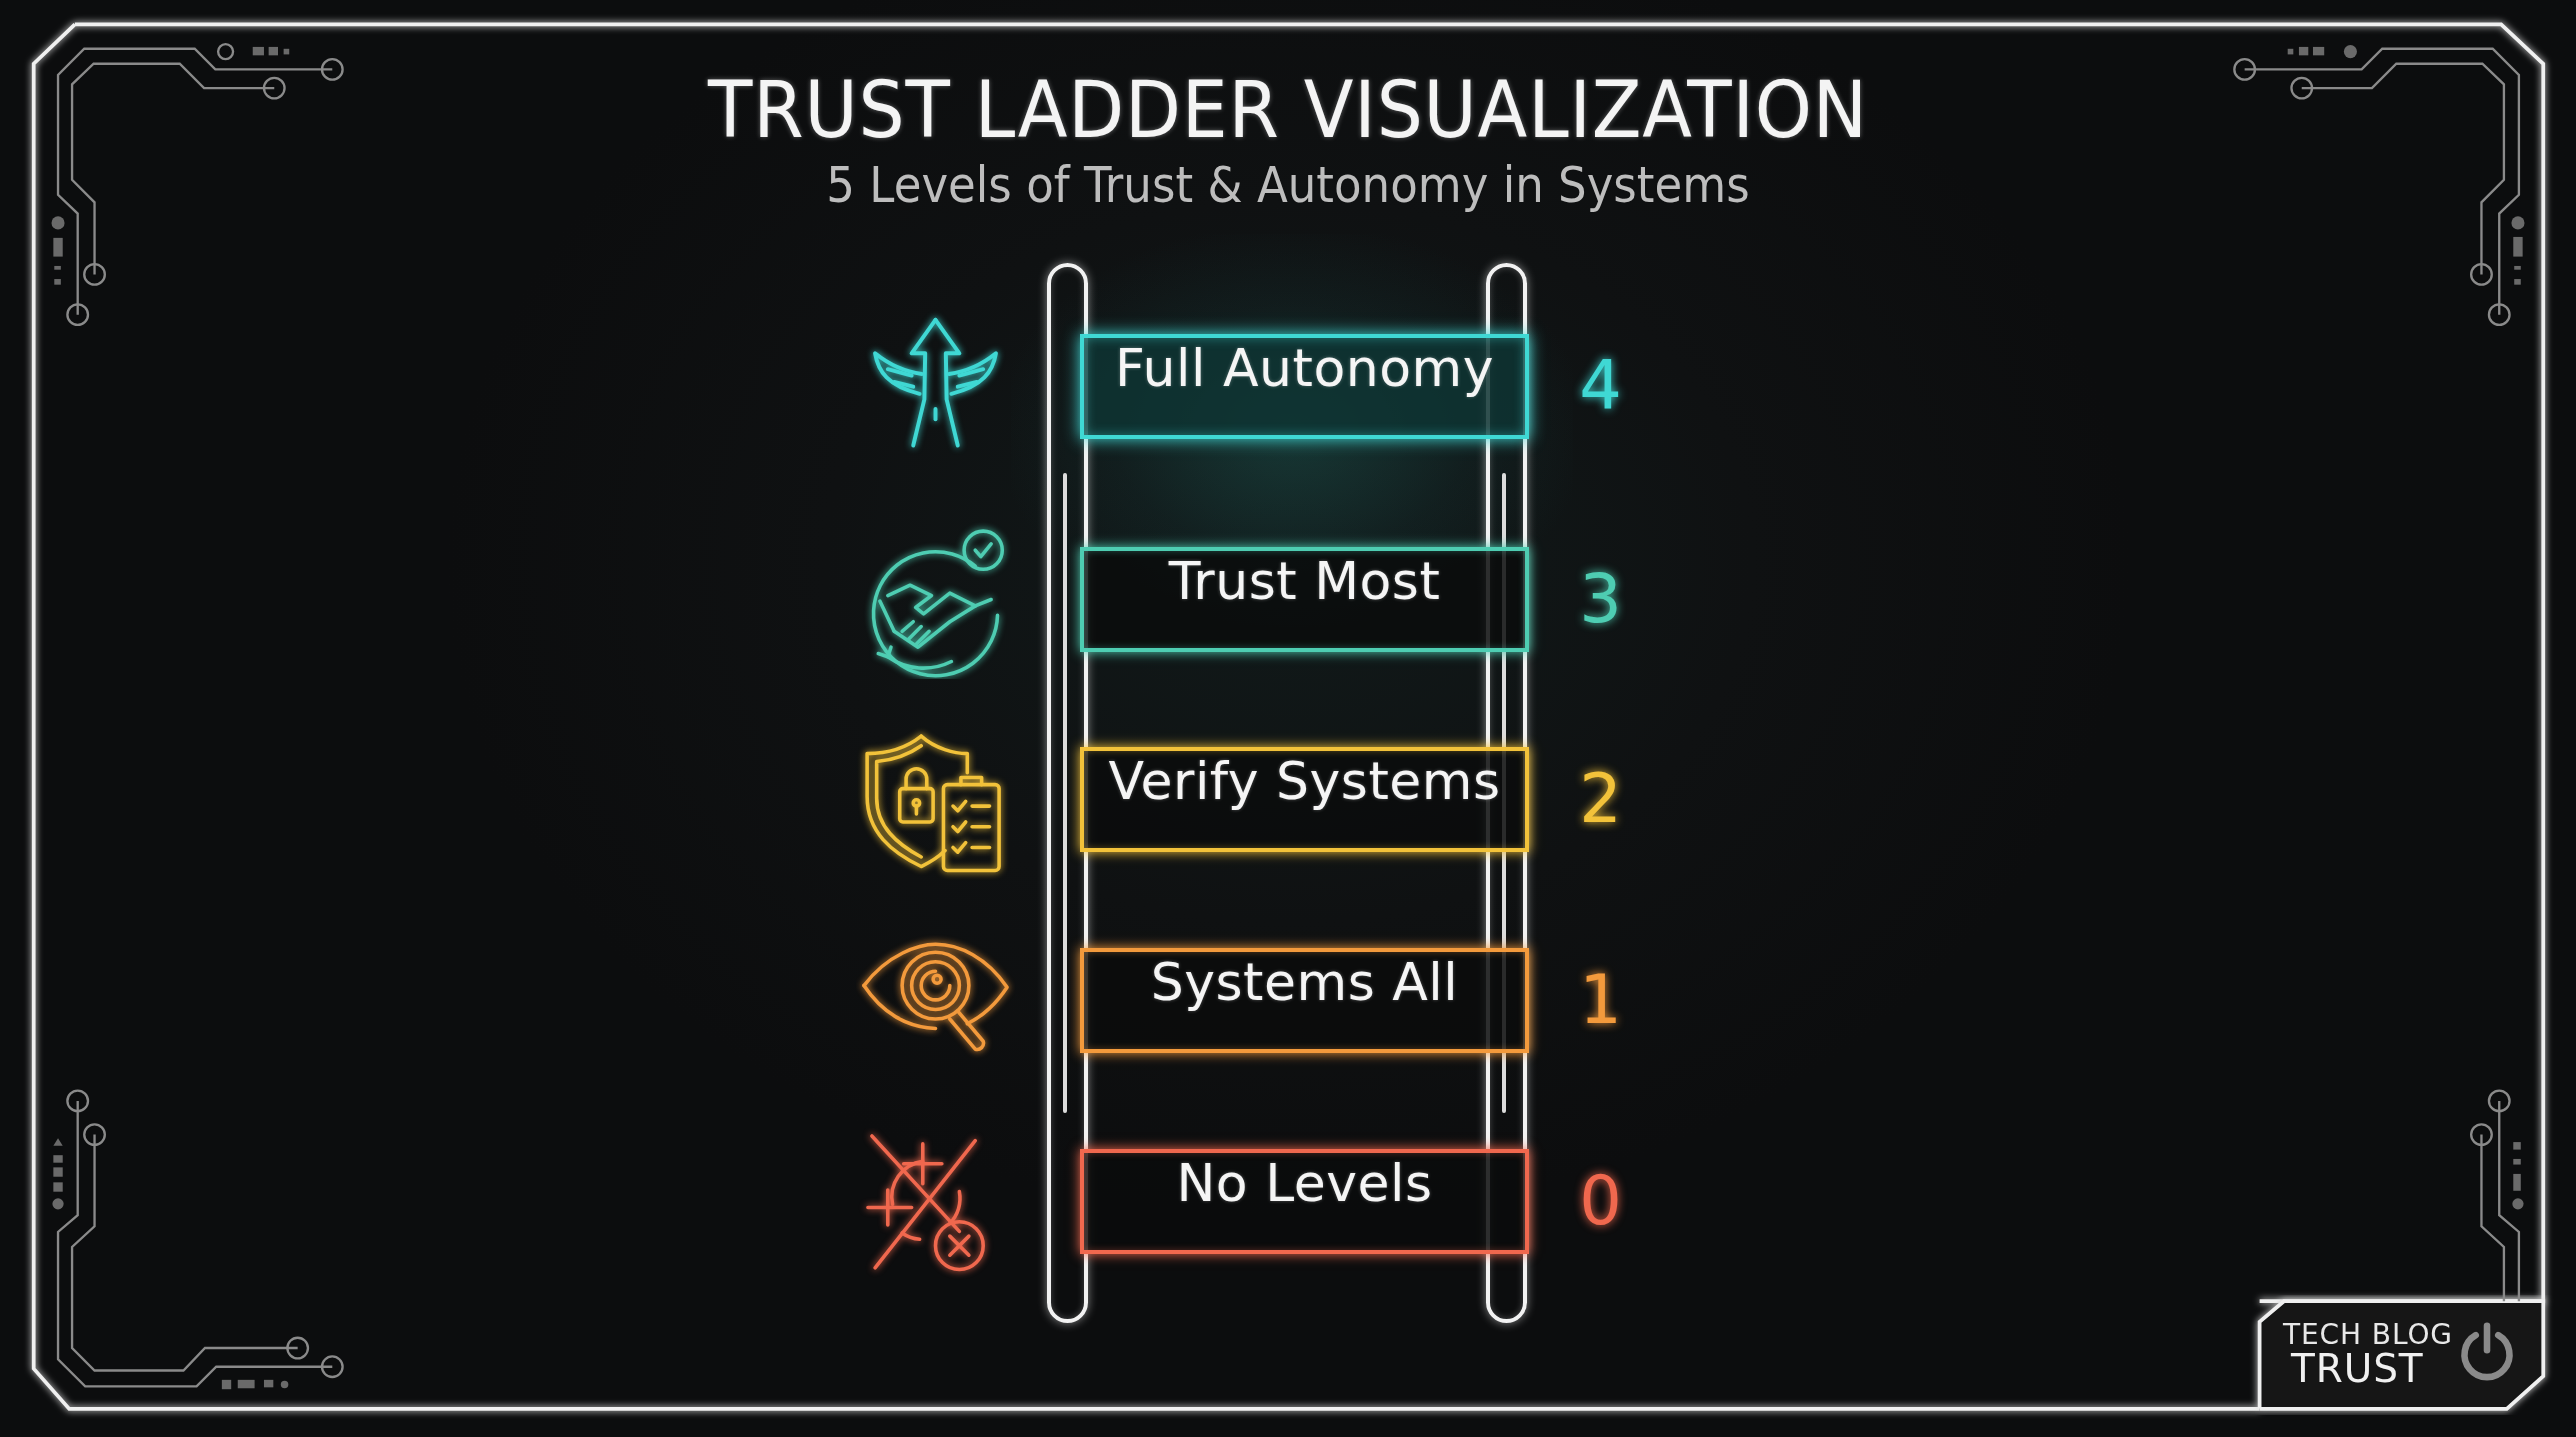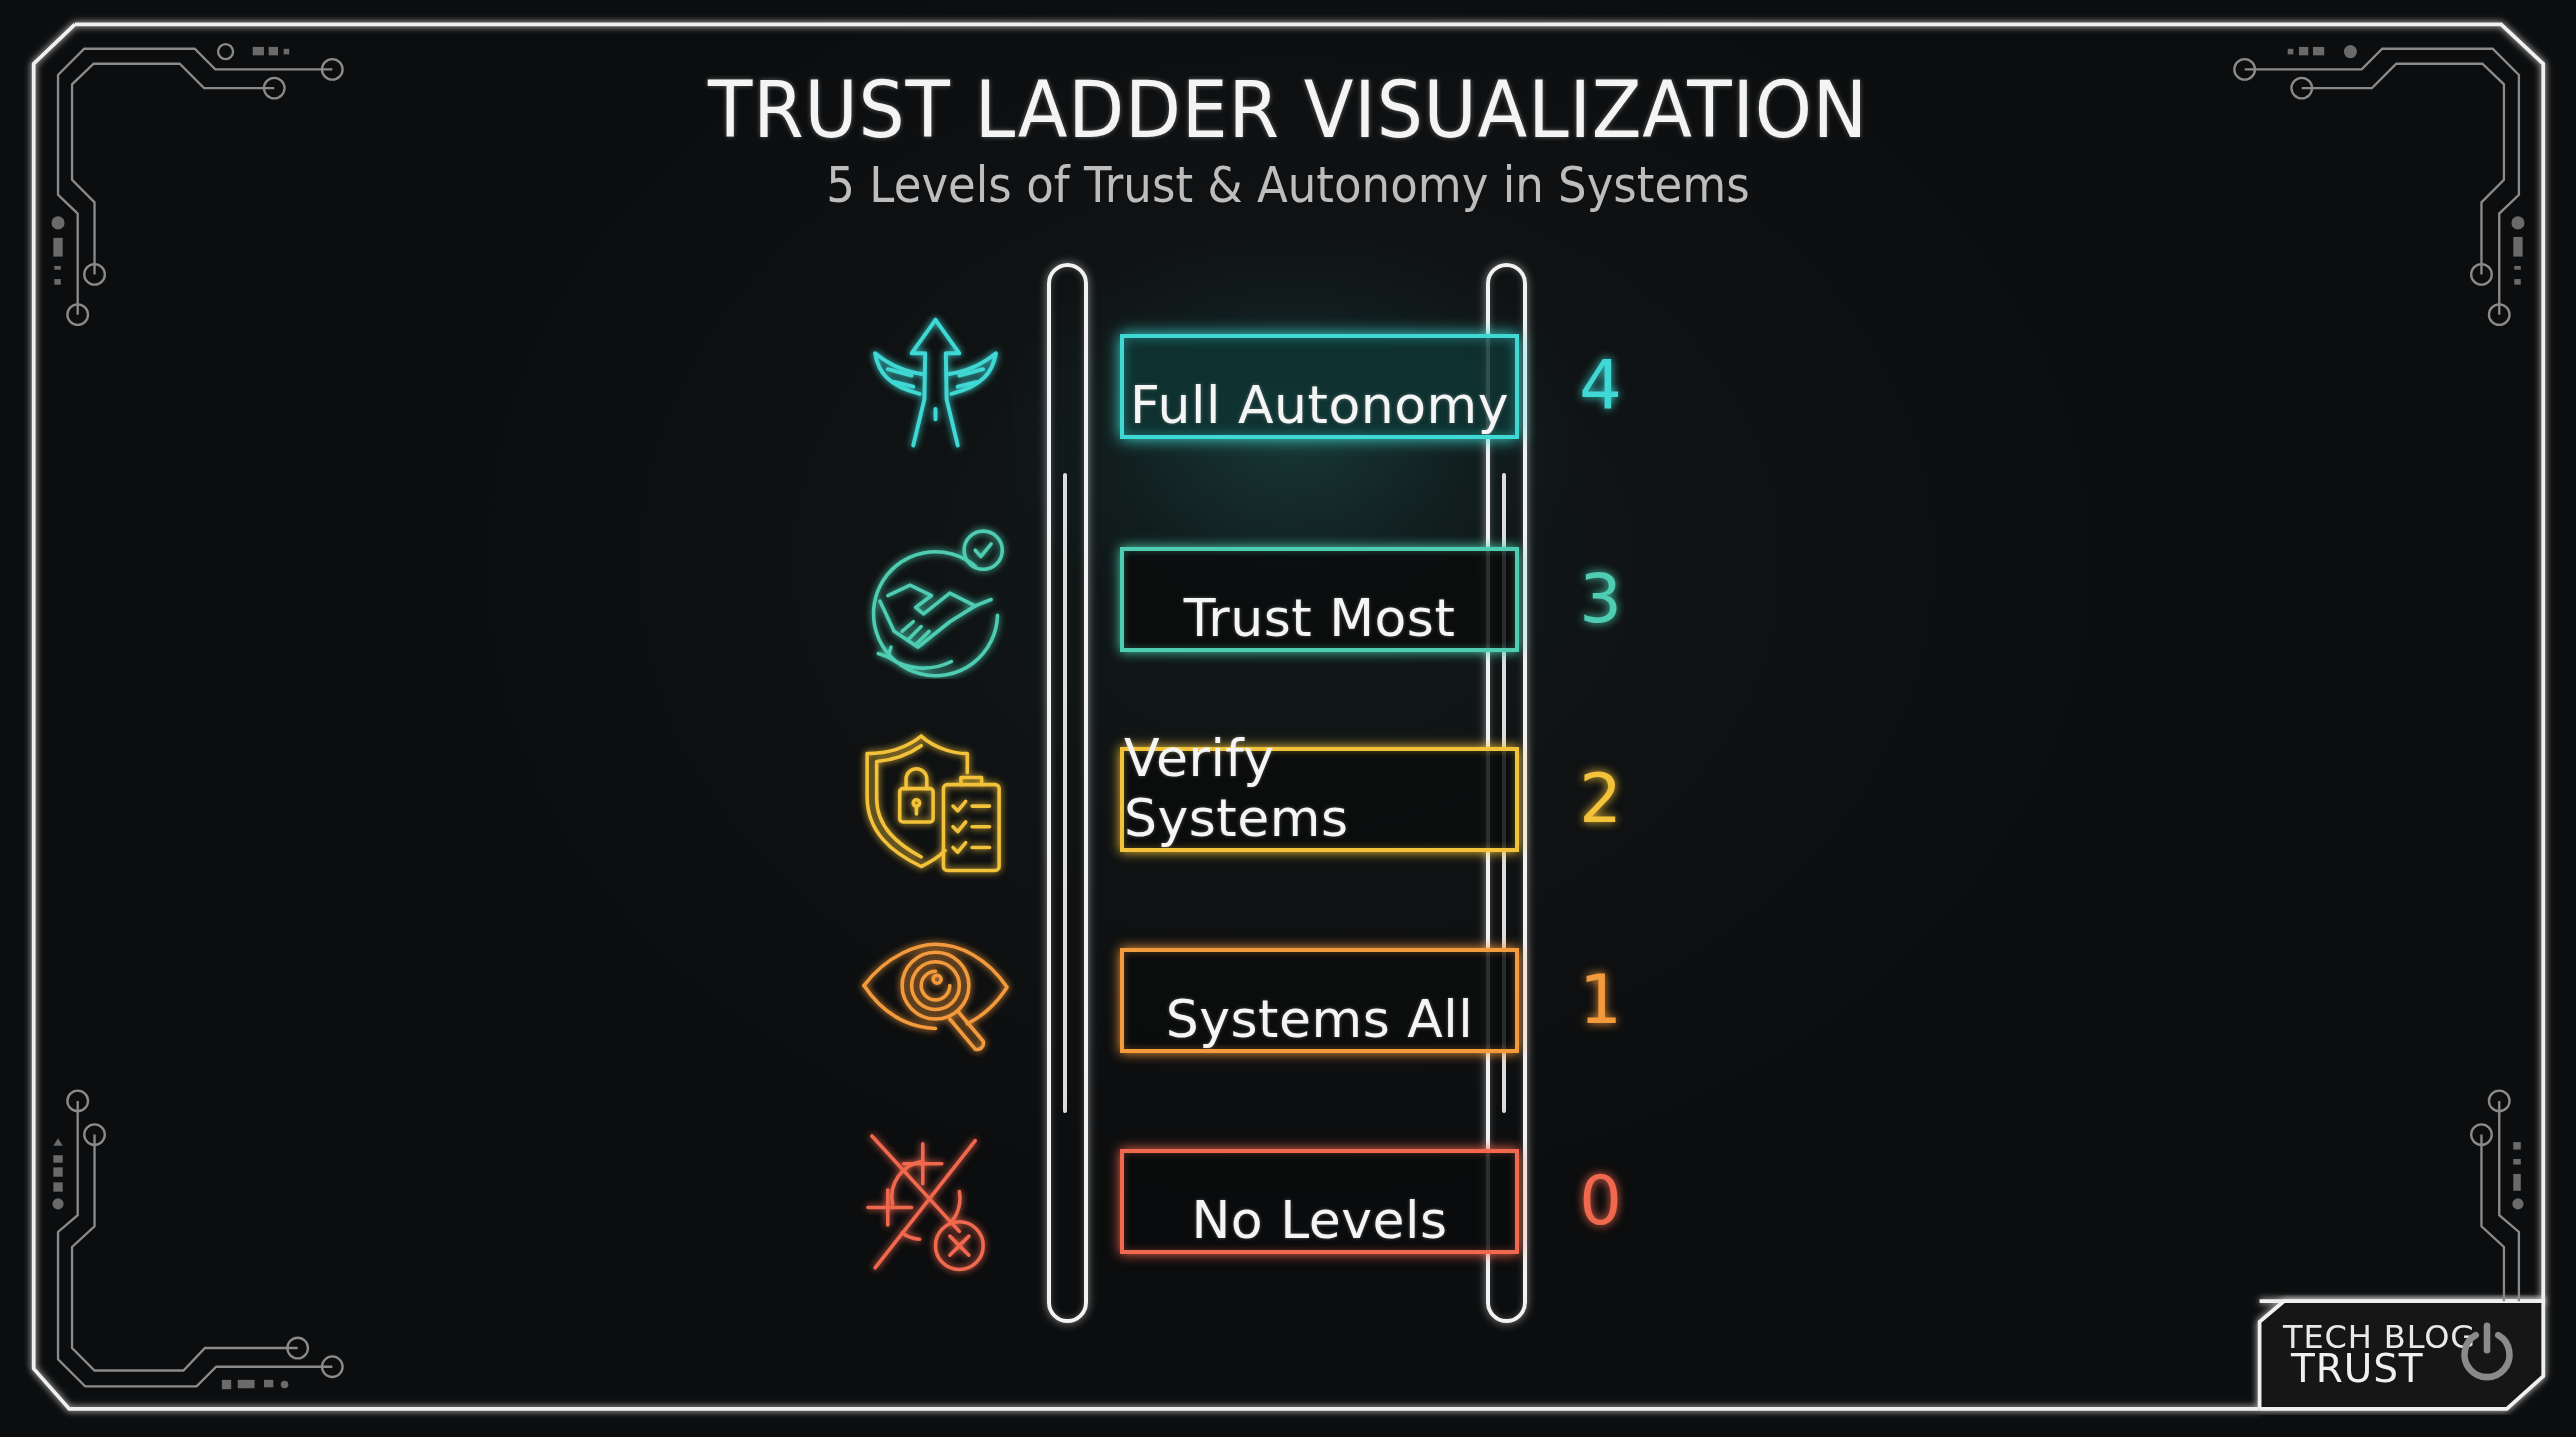--- a/index.html
+++ b/index.html
@@ -4,26 +4,26 @@
 <style>
   html,body{margin:0;padding:0;}
   body{width:2576px;height:1438px;background:#0e0f10;overflow:hidden;position:relative;font-family:"DejaVu Sans","Liberation Sans",sans-serif;}
   .bg{position:absolute;inset:0;background:radial-gradient(ellipse 842px 655px at 1288px 562px,#111a1a 0%,#0f1112 55%,#0c0d0e 100%);}
   .frame{position:absolute;left:0;top:0;width:2576px;height:1438px;}
   .title{position:absolute;left:0;width:2576px;top:64px;text-align:center;color:#f4f4f4;font-size:79px;letter-spacing:0.9px;font-family:"DejaVu Sans",sans-serif;font-weight:normal;text-shadow:0 0 5.6px rgba(255,255,255,0.35);transform:scaleX(0.92);}
   .subtitle{position:absolute;left:0;width:2576px;top:157px;text-align:center;color:#bdbdbd;font-size:49px;transform:scaleX(0.92);}
   .glow{position:absolute;left:1011px;top:234px;width:562px;height:393px;background:radial-gradient(ellipse at center,rgba(40,140,130,0.28) 0%,rgba(30,90,90,0.12) 45%,rgba(0,0,0,0) 75%);pointer-events:none;}
   .rail{position:absolute;top:263px;height:1060px;width:41px;border:4.7px solid #f2f2f2;border-radius:24px;box-shadow:0 0 9.4px rgba(255,255,255,0.5),inset 0 0 7.5px rgba(255,255,255,0.25);box-sizing:border-box;}
   .rail .inner{position:absolute;top:206px;bottom:206px;width:3.7px;background:#dcdcdc;left:12px;border-radius:1.9px;}
-  .rung{position:absolute;left:1120px;width:399px;height:105px;box-sizing:border-box;display:flex;align-items:flex-end;justify-content:center;background:rgba(10,12,12,0.85);}
+  .rung{position:absolute;left:1080px;width:449px;height:105px;box-sizing:border-box;display:flex;align-items:flex-start;justify-content:center;background:rgba(10,12,12,0.85);}
   .rung .lbl{color:#f5f5f5;font-size:52px;letter-spacing:0.5px;text-shadow:0 0 3.7px rgba(255,255,255,0.3);}
   .num{position:absolute;left:1563px;width:75px;text-align:center;font-size:67px;height:105px;line-height:105px;}
   .icon{position:absolute;left:856px;width:159px;height:159px;}
   .badge{position:absolute;left:2260px;top:1301px;width:284px;height:108px;}
-  .badge .t1{position:absolute;left:23px;top:17px;color:#e8e8e8;font-size:32px;letter-spacing:0.9px;}
+  .badge .t1{position:absolute;left:23px;top:17px;color:#e8e8e8;font-size:28px;letter-spacing:0.9px;}
   .badge .t2{position:absolute;left:31px;top:45px;color:#f0f0f0;font-size:39px;letter-spacing:0.9px;}
   .badge .pw{position:absolute;left:197px;top:20.6px;width:60px;height:60px;}
 </style>
 </head>
 <body>
 
 <div class="bg"></div>
 
 <svg class="frame" viewBox="0 0 2752 1536" xmlns="http://www.w3.org/2000/svg">
   <defs>

